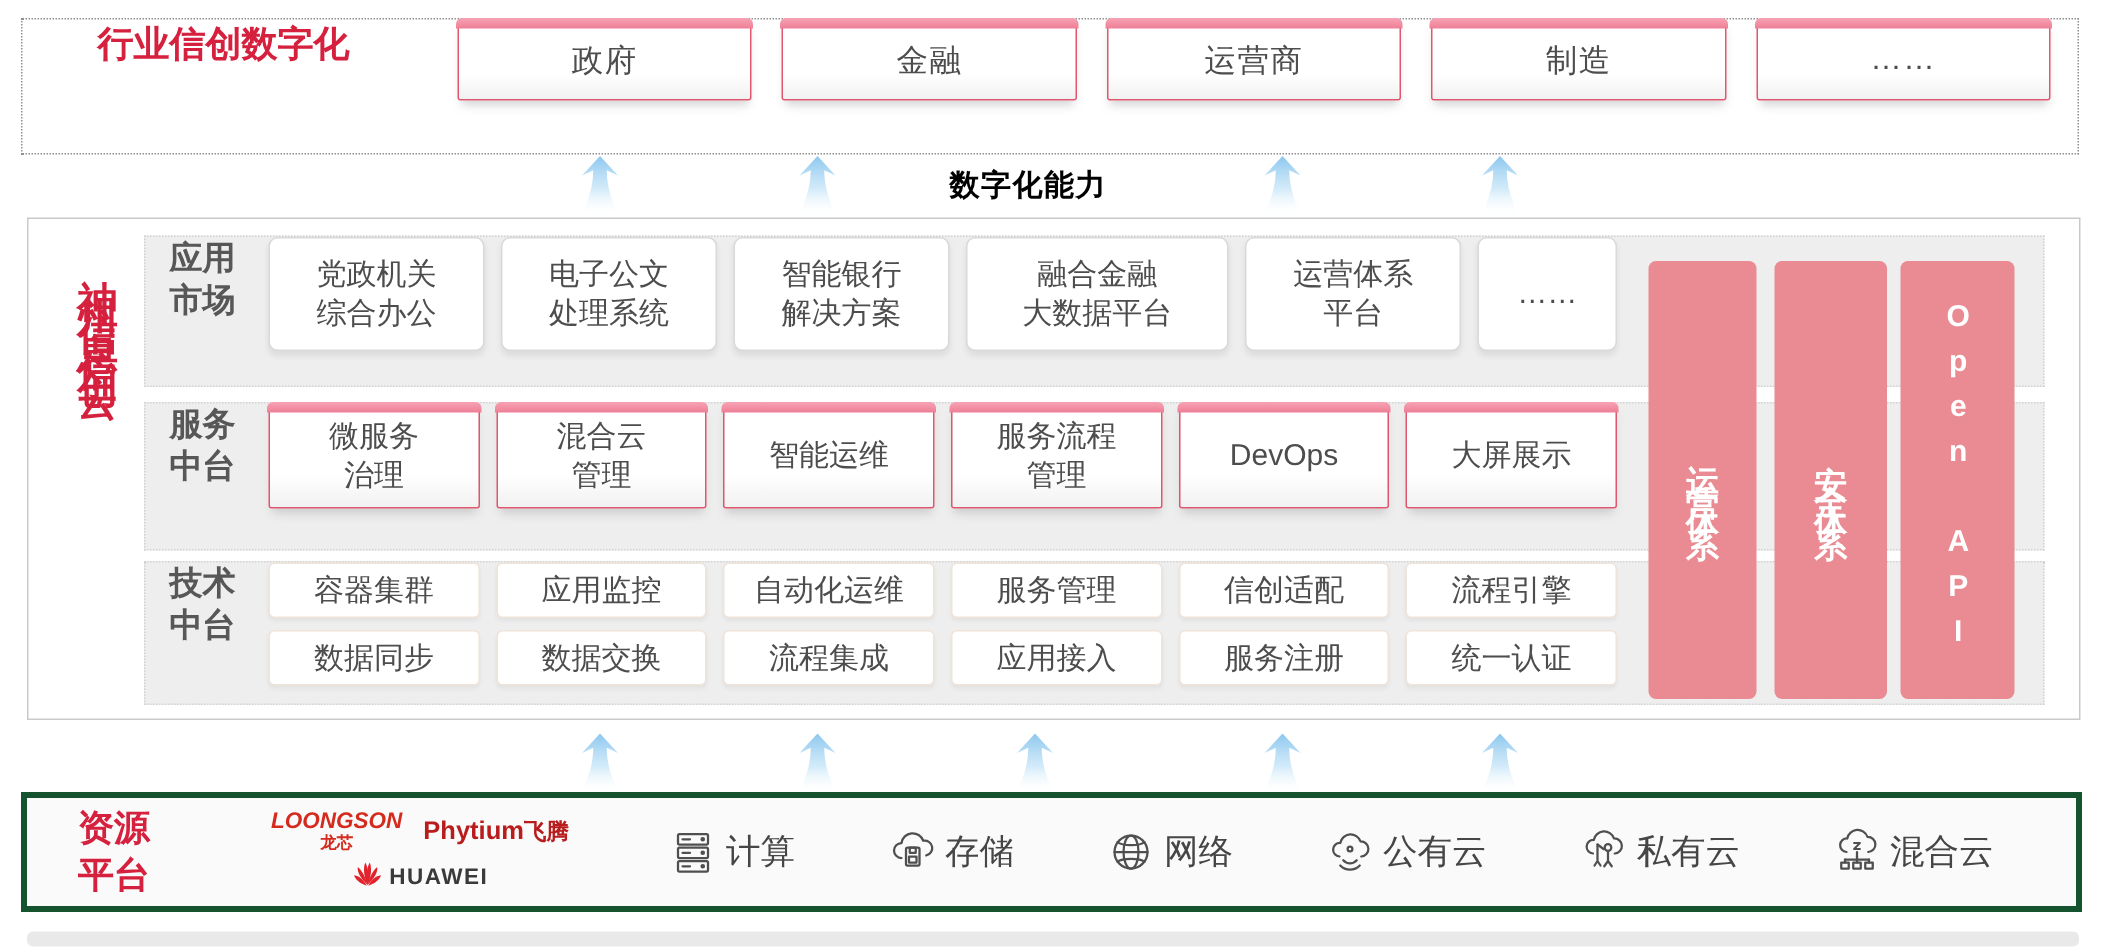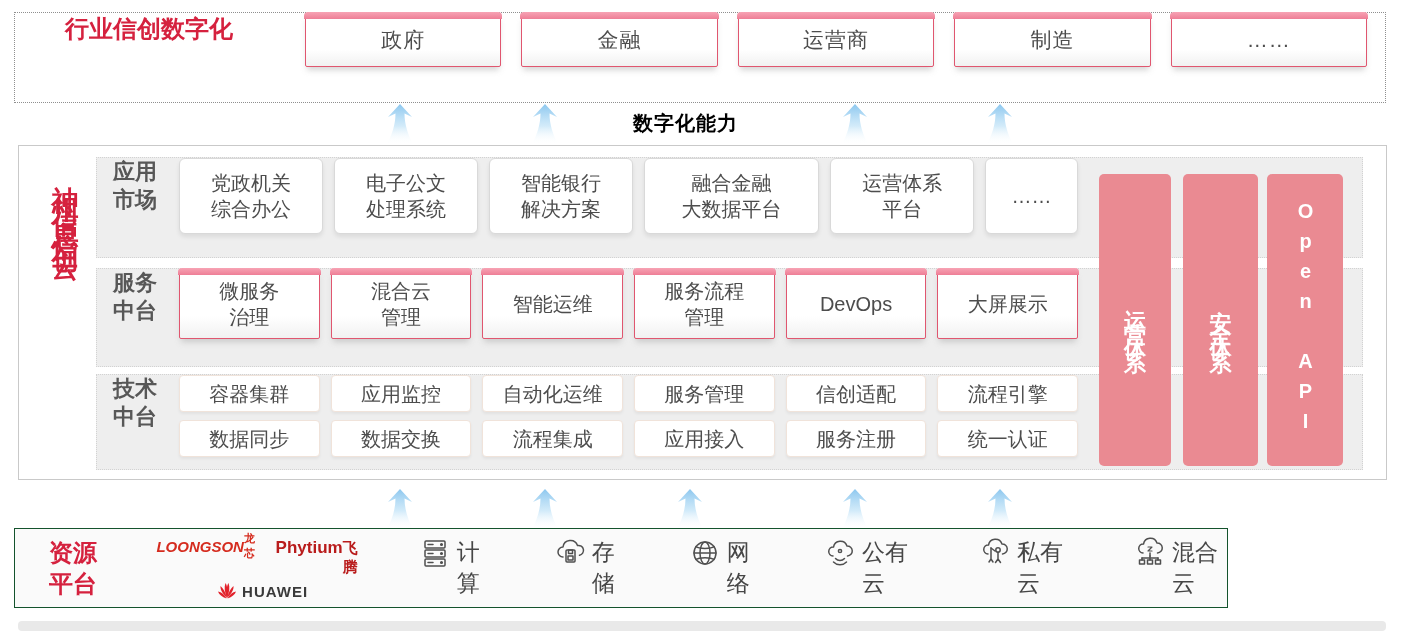--- a/index.html
+++ b/index.html
@@ -49,28 +49,28 @@
   .tech-box{flex:1;height:37px;background:#fff;border:1px solid #f0e3da;border-radius:4px;
             box-shadow:0 2px 3px rgba(0,0,0,.05);font-size:20px;}
   .side-bar{position:absolute;top:28px;height:292px;background:#ea8a92;border-radius:5px;
             color:#fff;font-weight:700;writing-mode:vertical-rl;text-orientation:upright;
             display:flex;align-items:center;justify-content:center;}
   .side-bar-1{left:1080px;width:72px;font-size:22px;letter-spacing:14px;}
   .side-bar-2{left:1164px;width:75px;font-size:22px;letter-spacing:14px;}
   .side-bar-3{left:1248px;width:76px;font-size:20px;letter-spacing:8px;}
 
   
-  .resource-box{position:absolute;left:14px;top:528px;width:1214px;height:80px;
-            background:#fafafa;border:1px solid #14532d;box-sizing:border-box;
+  .resource-box{position:absolute;left:14px;top:528px;width:1374px;height:80px;
+            background:#fafafa;border:4px solid #14532d;box-sizing:border-box;
             display:flex;align-items:center;}
   .resource-label{margin-left:34px;width:54px;font-size:24px;font-weight:800;color:#d5213e;
             line-height:1.3;white-space:pre-line;}
   .vendor-logos{margin-left:58px;width:232px;display:flex;flex-direction:column;align-items:center;gap:3px;}
   .vendor-row{display:flex;align-items:flex-start;gap:14px;}
-  .loongson{display:flex;align-items:center;color:#d52b1e;}
+  .loongson{display:flex;flex-direction:column;align-items:center;color:#d52b1e;}
   .ls-en{font-size:15px;font-weight:800;font-style:italic;}
   .ls-cn{font-size:11px;font-weight:700;margin-top:-2px;}
   .phytium{display:flex;align-items:baseline;color:#b91c1c;margin-top:5px;}
   .ph-en{font-size:17px;font-weight:700;}
   .ph-cn{font-size:15px;font-weight:700;}
   .huawei{display:flex;align-items:center;gap:5px;}
   .hw-text{font-size:15px;font-weight:800;color:#3a3a3a;letter-spacing:1px;}
   .resource-items{display:flex;align-items:center;margin-left:50px;gap:62px;}
   .res-item{display:flex;gap:6px;}
   .res-label{font-size:23px;color:#464646;}

